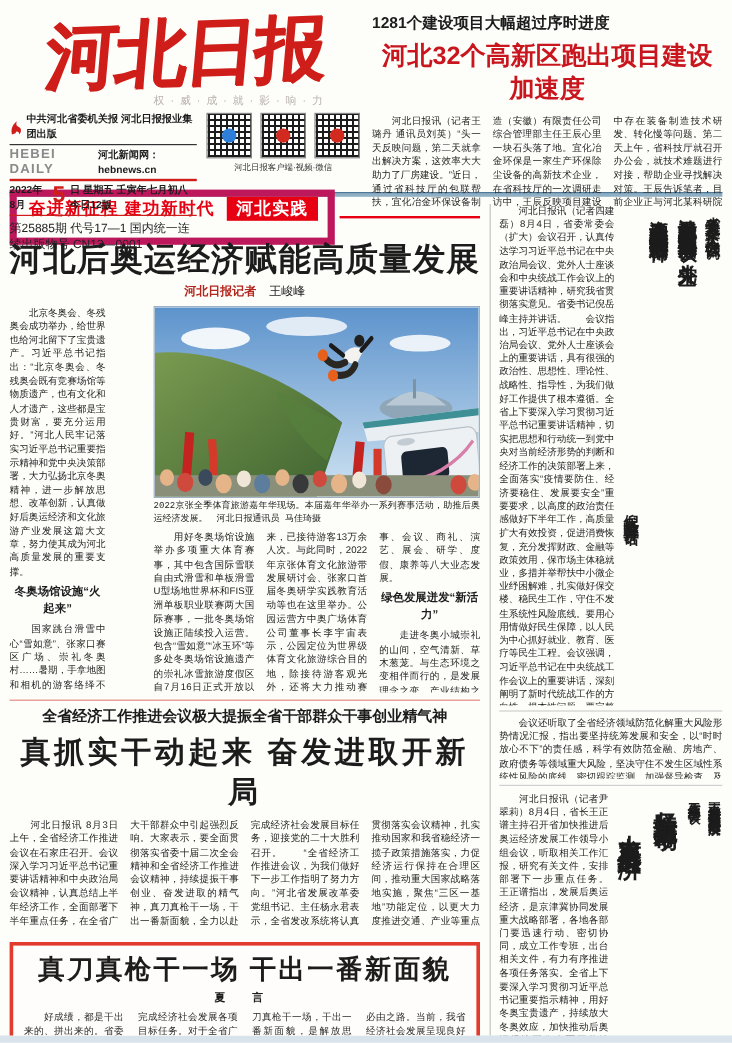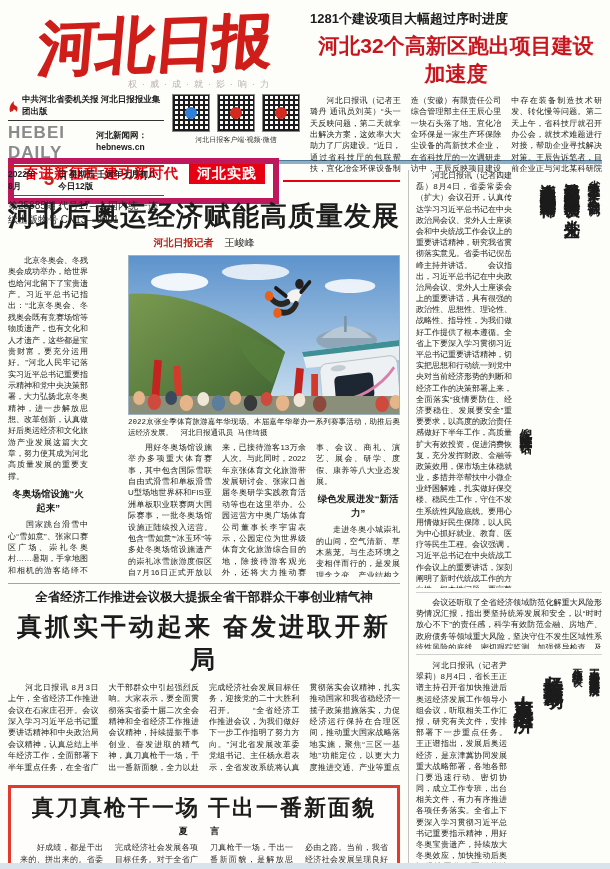--- a/index.html
+++ b/index.html
@@ -9,21 +9,21 @@
 
   
   .header{display:flex;height:150px;}
   .masthead{width:292px;position:relative;}
   .paper-title{font-family:"DejaVu Serif",serif;font-weight:900;font-size:60px;color:#cf1e1a;line-height:1;letter-spacing:-2px;transform:rotate(-2deg) skewX(-7deg);text-align:center;margin-top:8px;text-shadow:1px 1px 0 #cf1e1a;}
   .slogan{text-align:right;color:#b9b2ad;font-size:9px;letter-spacing:5px;margin:4px 26px 3px 0;}
   .mast-info{display:flex;align-items:flex-start;}
   .pub-block{width:188px;}
   .pub-line1{display:flex;align-items:center;gap:3px;font-size:8.5px;font-weight:700;border-bottom:1px solid #333;padding-bottom:2px;}
   .pub-line2{display:flex;align-items:baseline;gap:8px;border-bottom:2px solid #cf1e1a;padding:2px 0;}
-  .en-name{color:#8a8a8a;font-weight:700;font-size:17px;letter-spacing:1px;}
+  .en-name{color:#8a8a8a;font-weight:700;font-size:11px;letter-spacing:1px;}
   .site{font-size:8.5px;font-weight:700;}
   .pub-line3{font-size:8.5px;font-weight:700;padding:2px 0;border-bottom:1px solid #cf1e1a;display:flex;align-items:flex-start;gap:3px;}
   .day-big{color:#cf1e1a;font-size:19px;font-weight:700;line-height:1;margin:0 1px;}
   .pub-line4{font-size:10px;padding-top:3px;color:#222;}
   .qr-zone{flex:1;padding-left:8px;}
   .qr-row{display:flex;gap:7px;justify-content:center;}
   .qr{width:36px;height:36px;border:1px solid #888;position:relative;background:repeating-linear-gradient(0deg,#1c1c1c 0 2px,transparent 2px 5px),repeating-linear-gradient(90deg,#1c1c1c 0 2px,#fff 2px 5px);}
   .qr .dot{position:absolute;inset:12px;border-radius:50%;}
   .dot-blue{background:#2e7fd9;}
   .dot-red{background:#d22a1f;}

